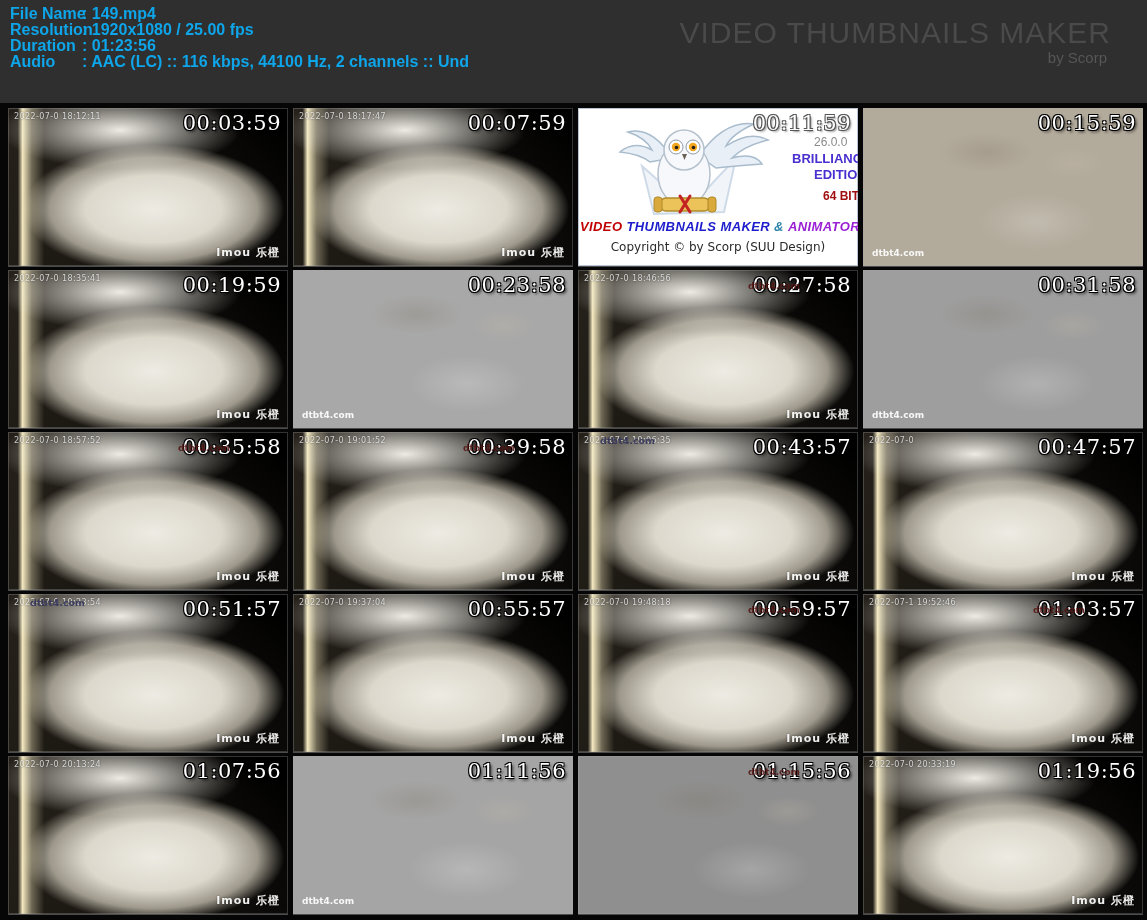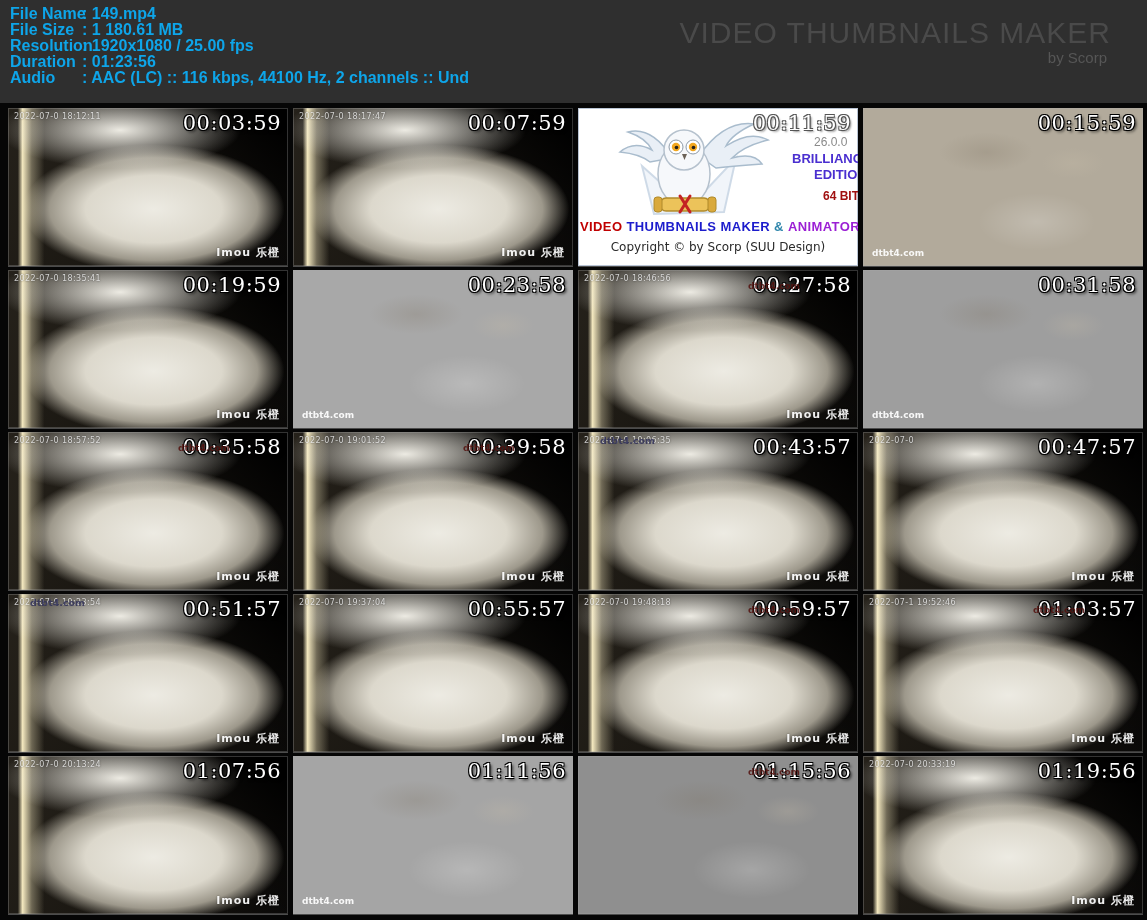--- a/index.html
+++ b/index.html
@@ -67,31 +67,30 @@
   .wm-cam{
     position:absolute;top:3px;left:22px;z-index:3;
     font-family:"DejaVu Sans",sans-serif;font-size:9.5px;font-weight:bold;color:#35355a;opacity:.9;
   }
   
   .owl-wrap{position:absolute;left:26px;top:8px;width:170px;height:104px;}
   .logo-ver {position:absolute;left:236px;top:27px;font-size:12px;color:#8a8a8a;white-space:nowrap;}
   .logo-ed1 {position:absolute;left:214px;top:43px;font-size:13px;font-weight:bold;color:#4a2fd0;white-space:nowrap;}
   .logo-ed2 {position:absolute;left:236px;top:59px;font-size:13px;font-weight:bold;color:#4a2fd0;white-space:nowrap;}
   .logo-bits{position:absolute;left:245px;top:81px;font-size:12px;font-weight:bold;color:#a01010;white-space:nowrap;}
-  .logo-line1{position:absolute;bottom:32px;left:0;width:100%;text-align:center;font-size:13px;font-weight:bold;letter-spacing:.4px;white-space:nowrap;}
+  .logo-line1{position:absolute;bottom:32px;left:0;width:100%;text-align:center;font-size:13px;font-weight:bold;letter-spacing:.4px;white-space:nowrap;font-style:italic;}
   .logo-line1 span{padding:0 2px;}
   .logo-line2{position:absolute;bottom:12px;left:0;width:100%;text-align:center;font-size:12px;color:#2a2a2a;font-family:"DejaVu Sans",sans-serif;white-space:nowrap;}
 </style>
 </head>
 <body>
 
 <div class="header">
   <div class="meta" id="meta-block">
       <div class="row"><span class="k">File Name</span><span>:</span> <span>149.mp4</span></div>
-      <div class="row"><span class="k">File Size</span><span>:</span> <span>1 180.61 MB</span></div>
       <div class="row"><span class="k">Resolution</span><span>:</span> <span>1920x1080 / 25.00 fps</span></div>
       <div class="row"><span class="k">Duration</span><span>:</span> <span>01:23:56</span></div>
       <div class="row"><span class="k">Audio</span><span>:</span> <span>AAC (LC) :: 116 kbps, 44100 Hz, 2 channels :: Und</span></div>
     </div>
   <div class="vtm-title">VIDEO THUMBNAILS MAKER</div>
   <div class="vtm-sub">by Scorp</div>
 </div>
 
 <div class="grid" id="grid">
     <div class="thumb bed">

